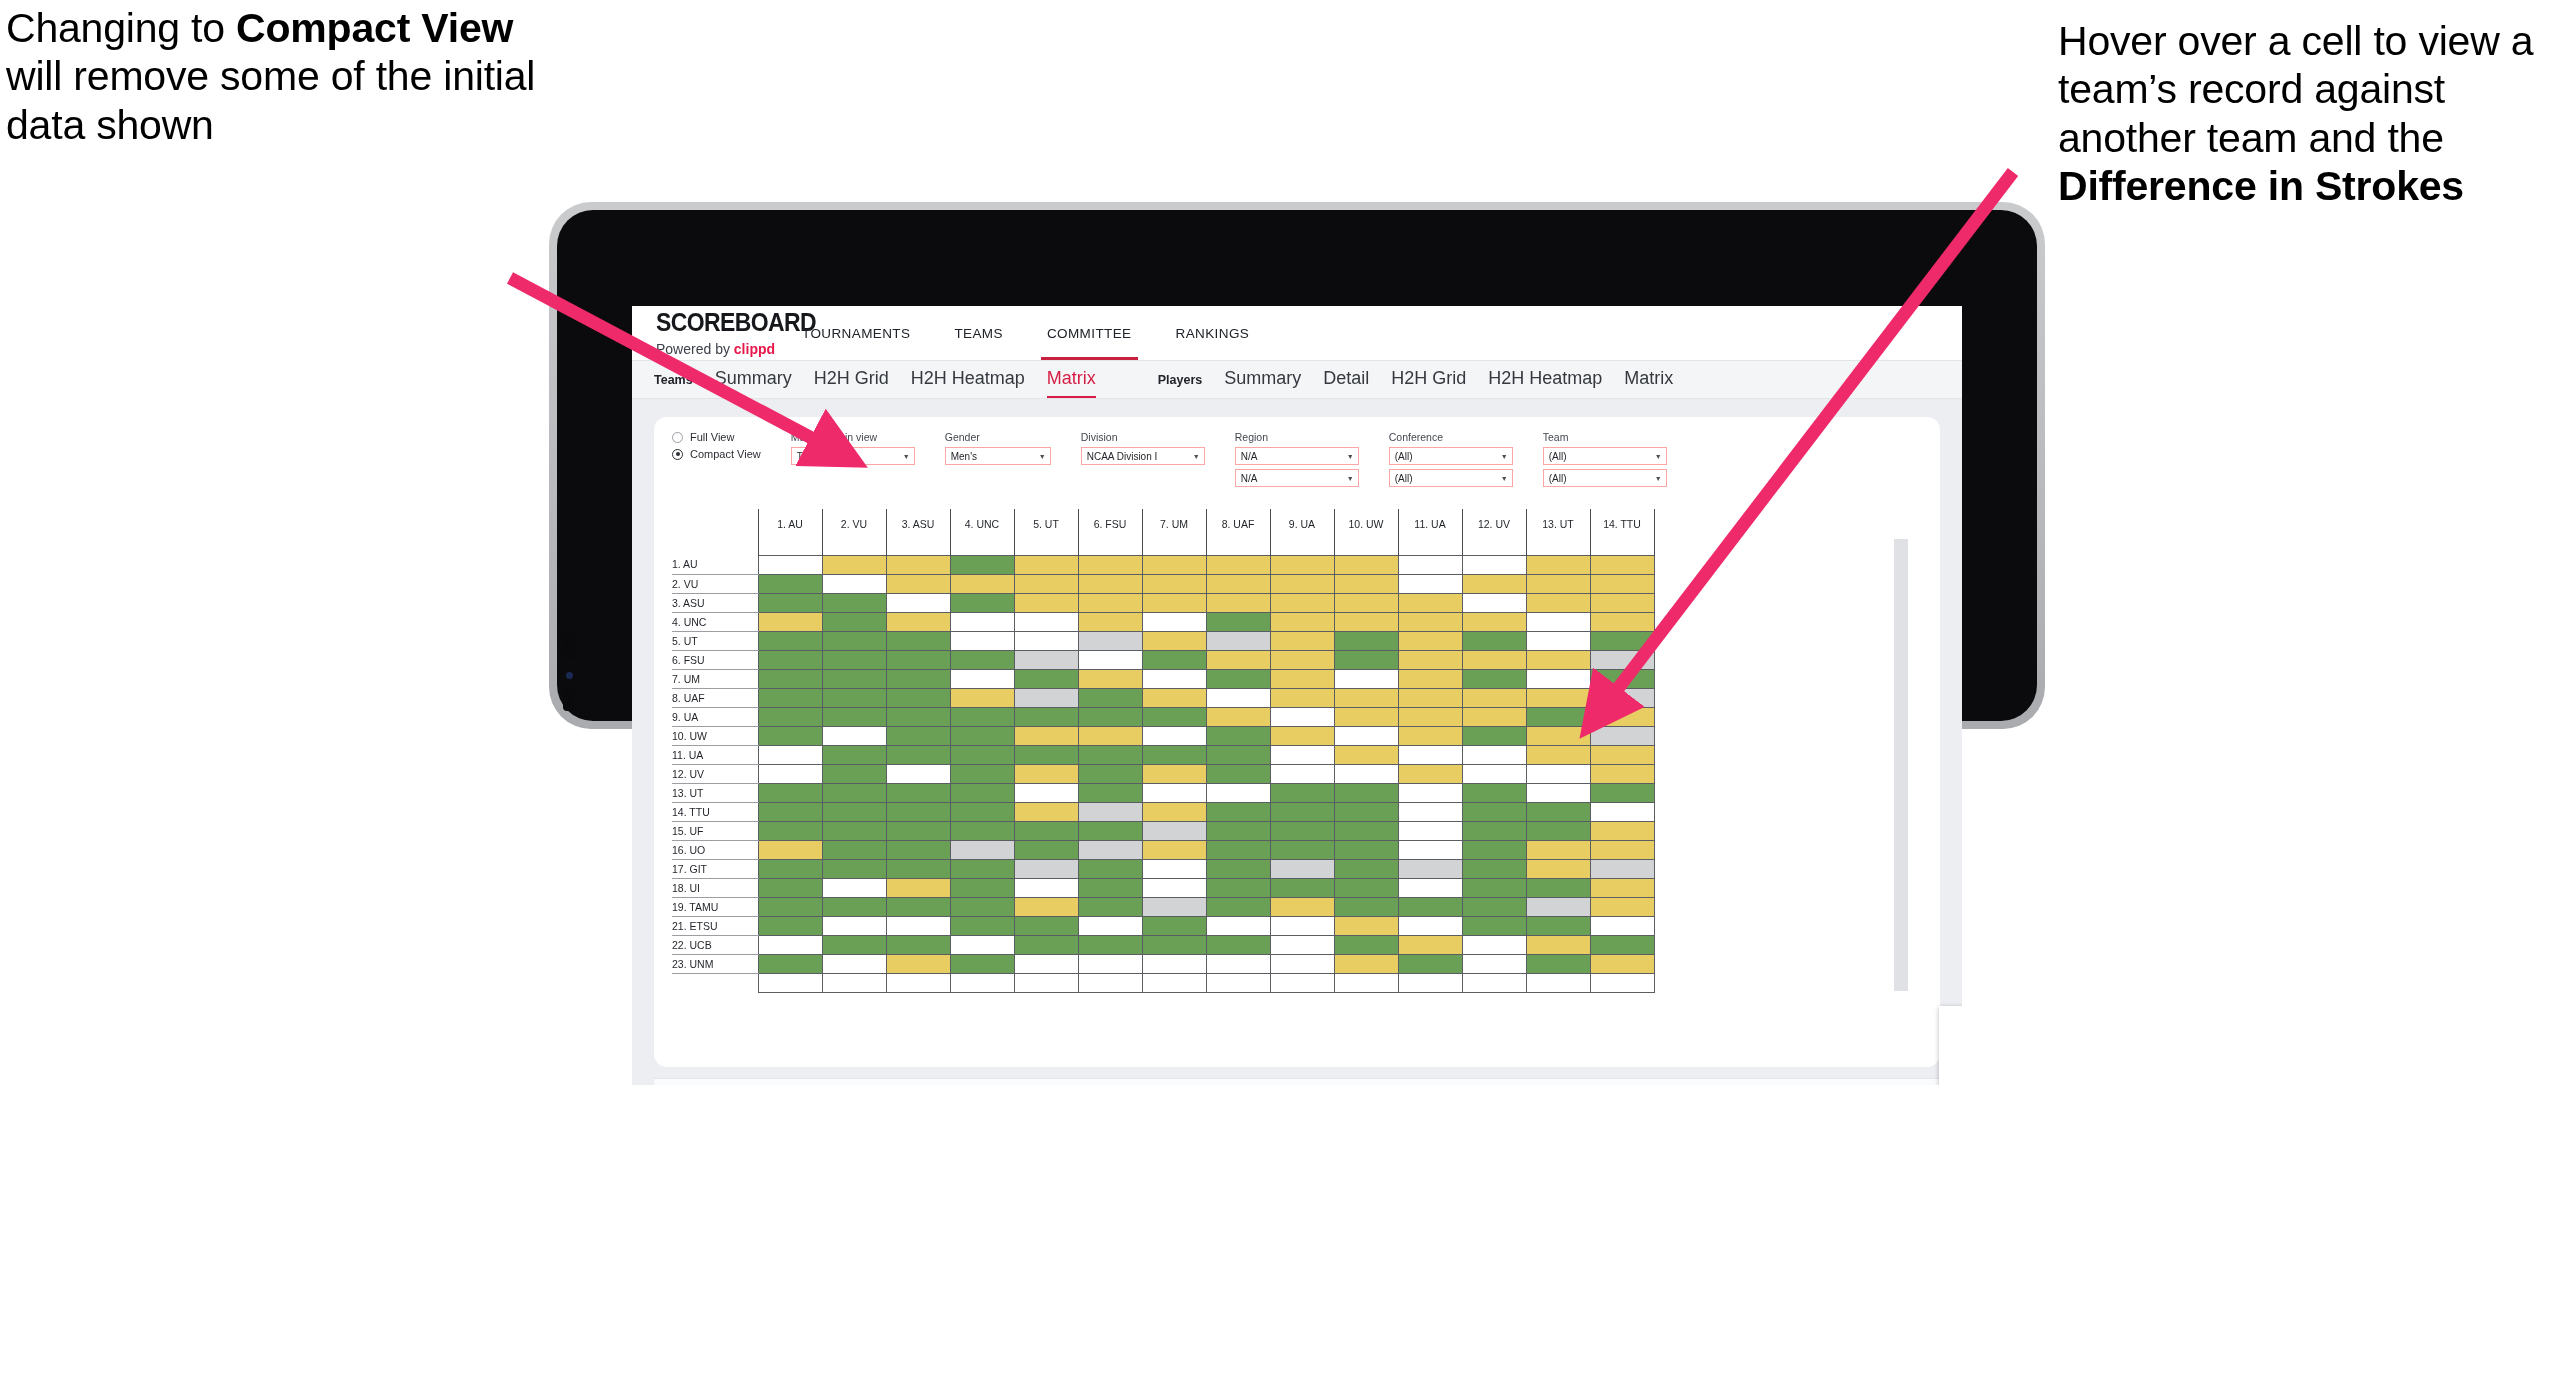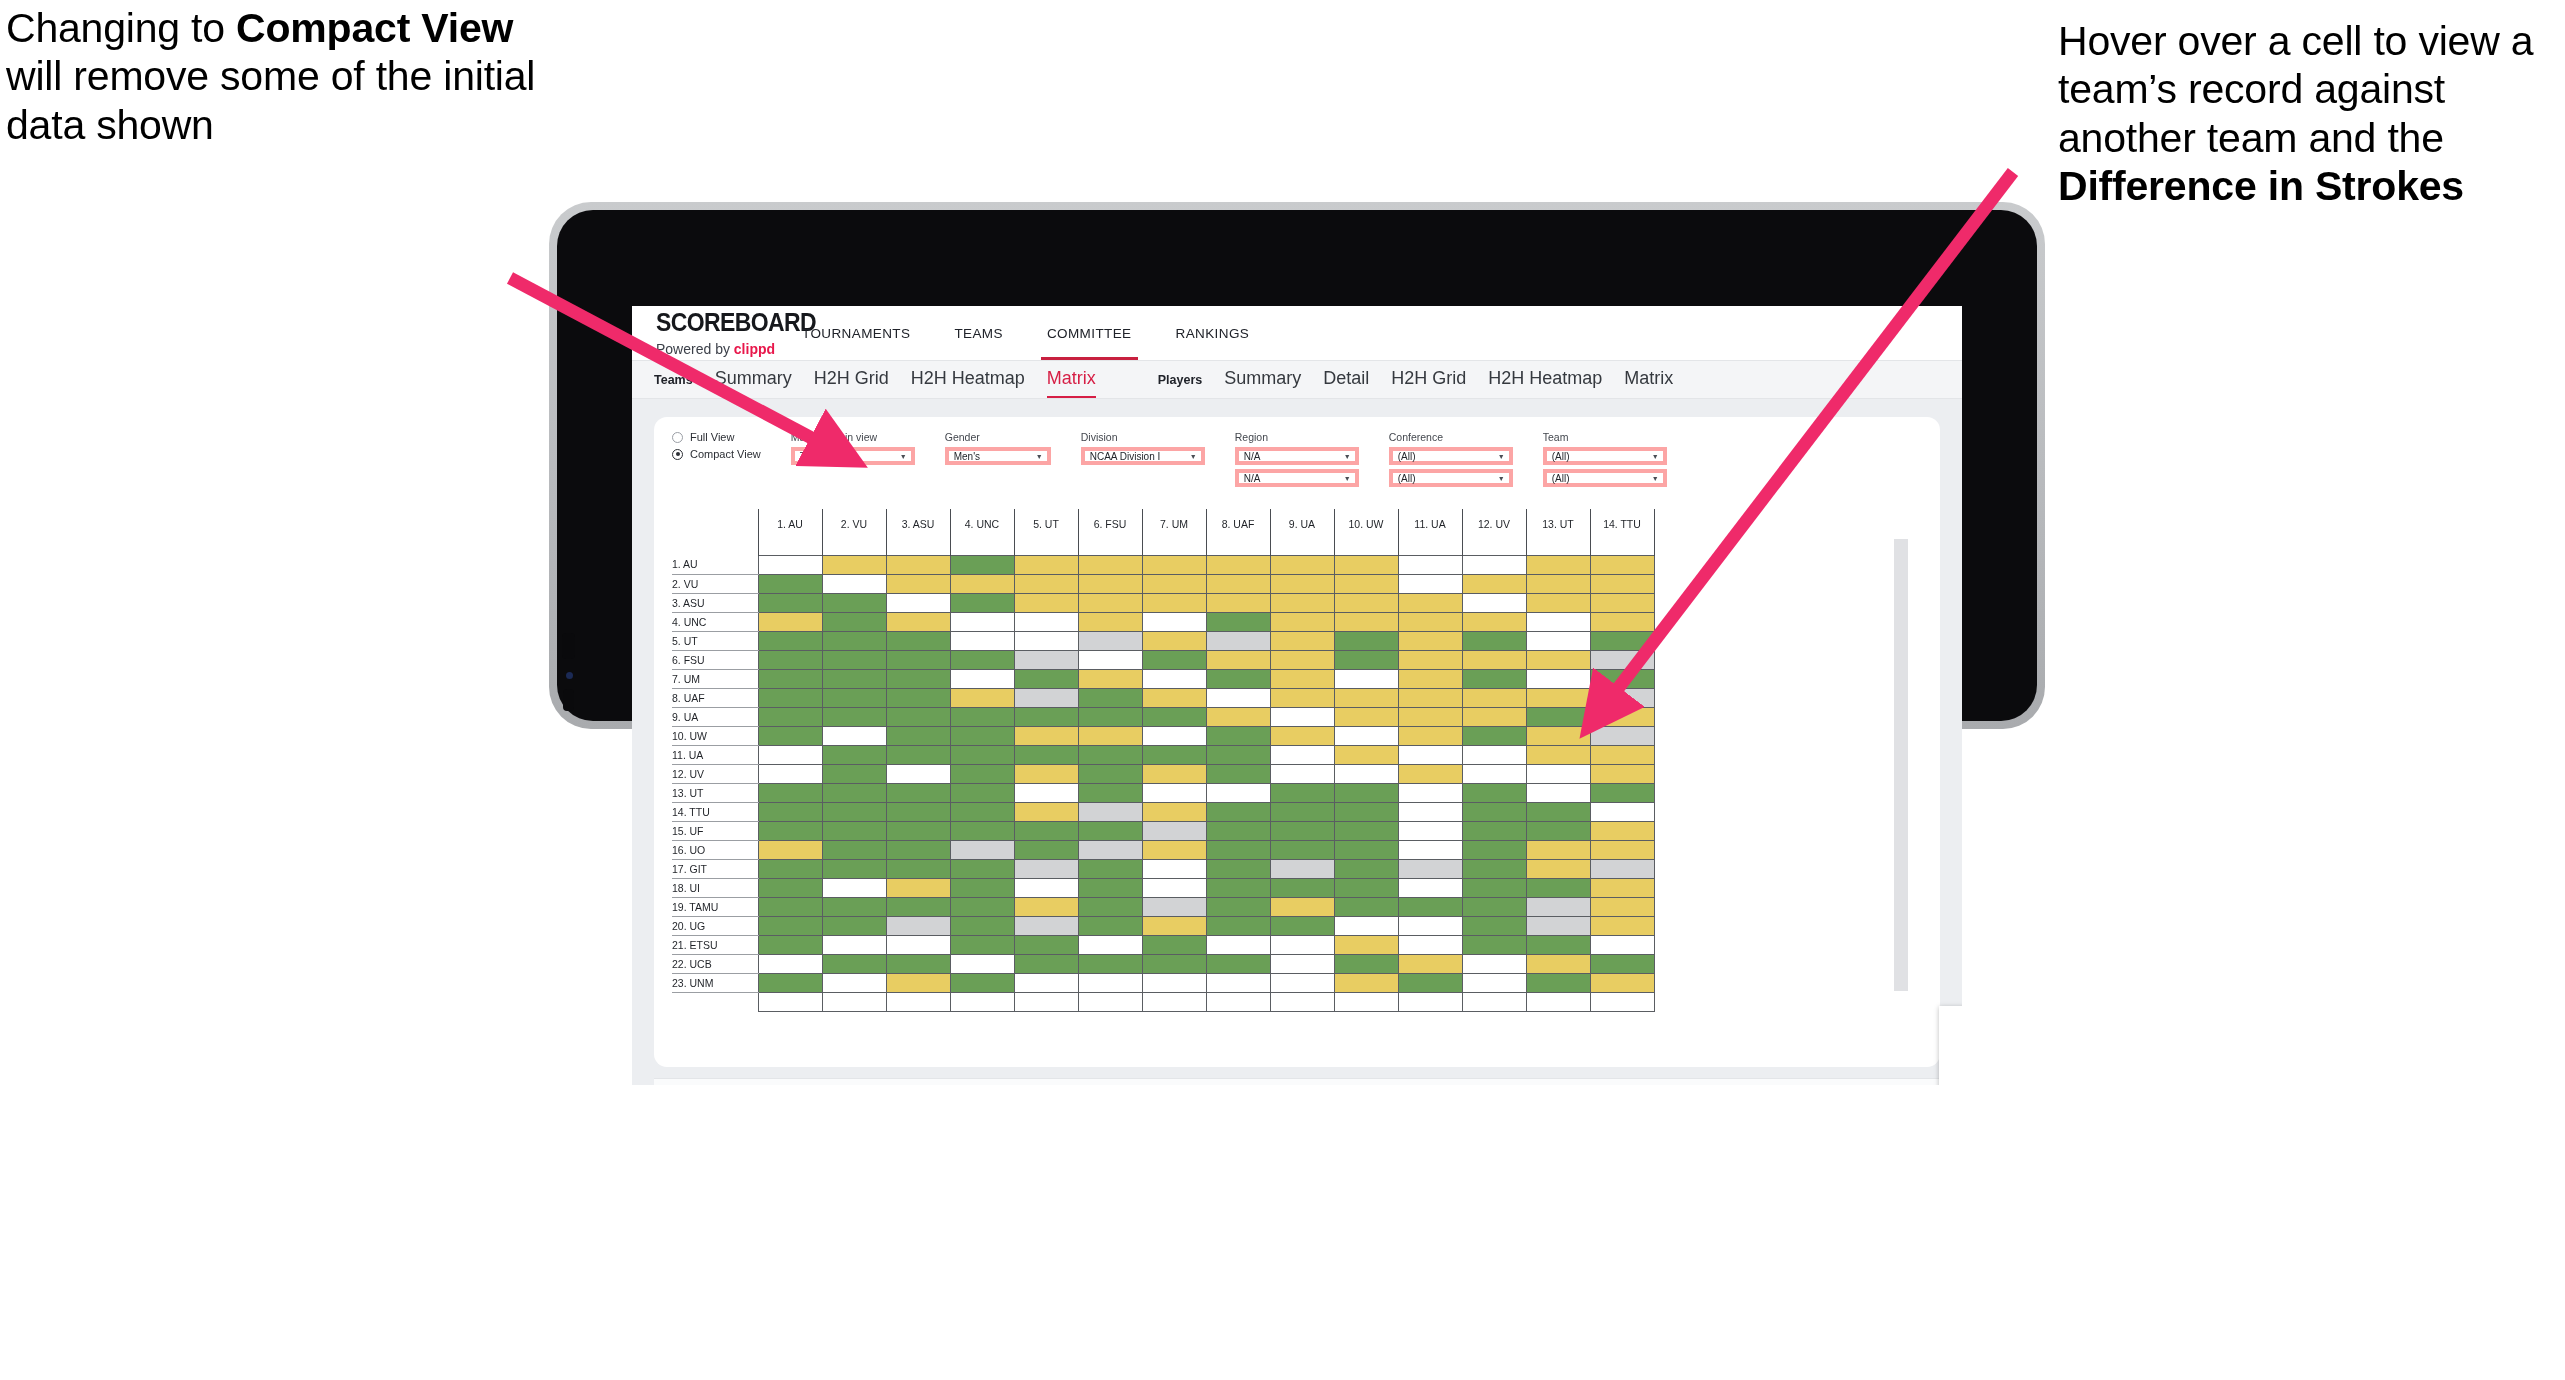--- a/index.html
+++ b/index.html
@@ -65,21 +65,21 @@
 
   
   #content { position:relative; height:686px; background:#eceef1; padding-top:18px; }
   #sheet { position:absolute; left:22px; top:18px; width:1286px; height:650px;
       background:#fff;border-radius:13px; }
 
   
   #filters { display:flex; align-items:flex-start; padding:14px 0 0 18px; }
   .fgroup { margin-right:30px; }
   .flabel { font-size:10.5px; color:#43474e; margin-bottom:4px; }
-  .fselect { width:124px; height:18px; border:4px solid #fca5a5; background:#fff;
+  .fselect { width:124px; height:18px; border:1px solid #fca5a5; background:#fff;
       font-size:10px; color:#23262b; display:flex; align-items:center;
       padding-left:5px; position:relative; margin-bottom:4px; }
   .fselect .car { position:absolute; right:4px; top:50%; transform:translateY(-50%);
       font-size:7px; color:#4a4e55; }
   .fselect.w150 { width:106px; }
   .radiorow { display:flex; align-items:center; margin-bottom:5px; }
   .radio { width:11px; height:11px; border-radius:50%; border:1.3px solid #9a9ea5;
       margin-right:7px; background:#fff; position:relative; }
   .radio.on { border-color:#2c2f35; }
   .radio.on::after { content:""; position:absolute; left:2.5px; top:2.5px;
@@ -604,37 +604,20 @@
                   <td class="cell a"></td>
                   <td class="cell g"></td>
                   <td class="cell y"></td>
                   <td class="cell g"></td>
                   <td class="cell g"></td>
                   <td class="cell g"></td>
                   <td class="cell a"></td>
                   <td class="cell y"></td>
                 </tr>
                 <tr>
-                  <td class="rowh">20. UG</td>
-                  <td class="cell g"></td>
-                  <td class="cell g"></td>
-                  <td class="cell a"></td>
-                  <td class="cell g"></td>
-                  <td class="cell a"></td>
-                  <td class="cell g"></td>
-                  <td class="cell y"></td>
-                  <td class="cell g"></td>
-                  <td class="cell g"></td>
-                  <td class="cell w"></td>
-                  <td class="cell w"></td>
-                  <td class="cell g"></td>
-                  <td class="cell a"></td>
-                  <td class="cell y"></td>
-                </tr>
-                <tr>
                   <td class="rowh">21. ETSU</td>
                   <td class="cell g"></td>
                   <td class="cell w"></td>
                   <td class="cell w"></td>
                   <td class="cell g"></td>
                   <td class="cell g"></td>
                   <td class="cell w"></td>
                   <td class="cell g"></td>
                   <td class="cell w"></td>
                   <td class="cell w"></td>

